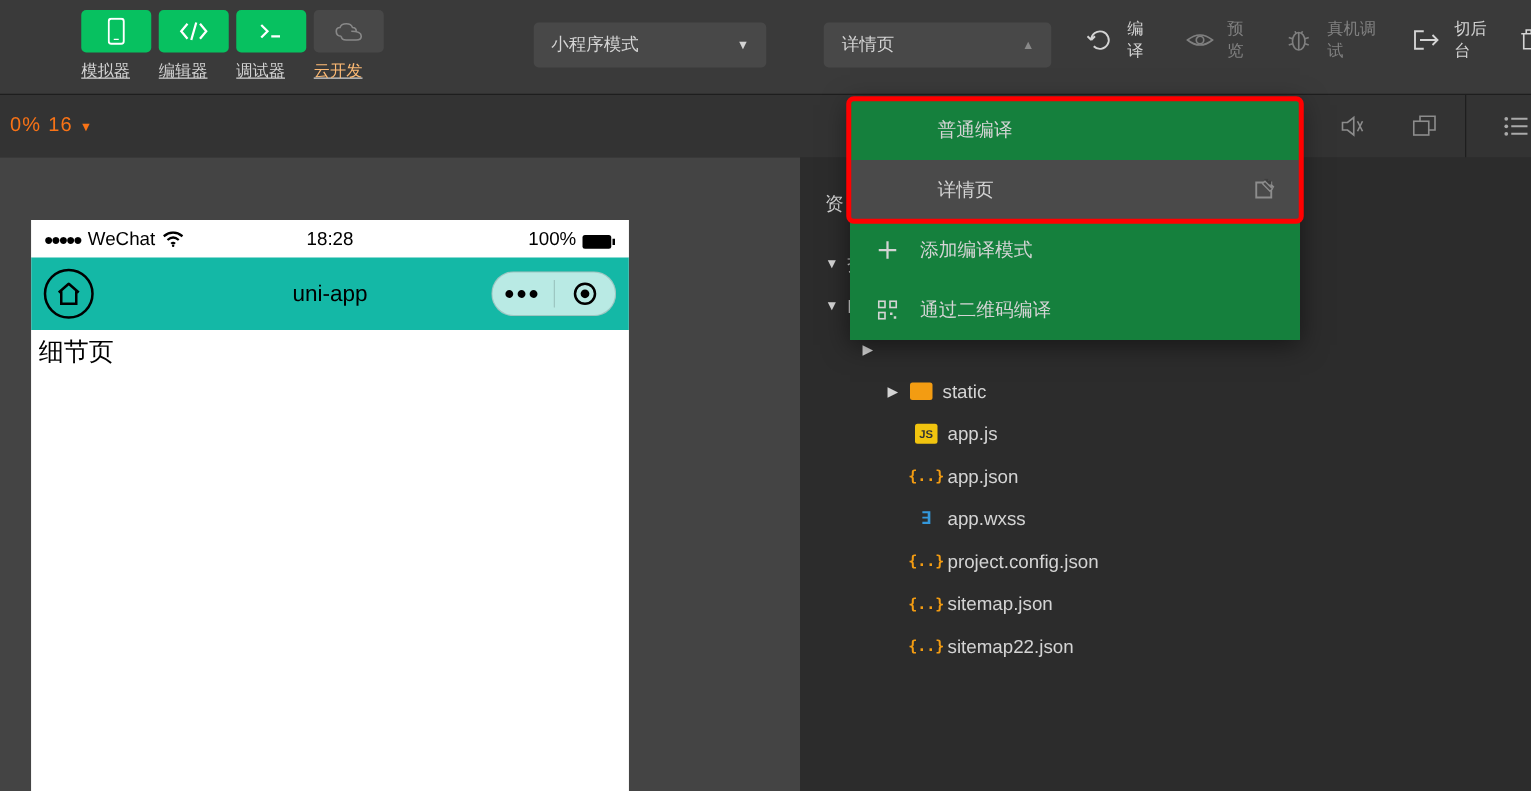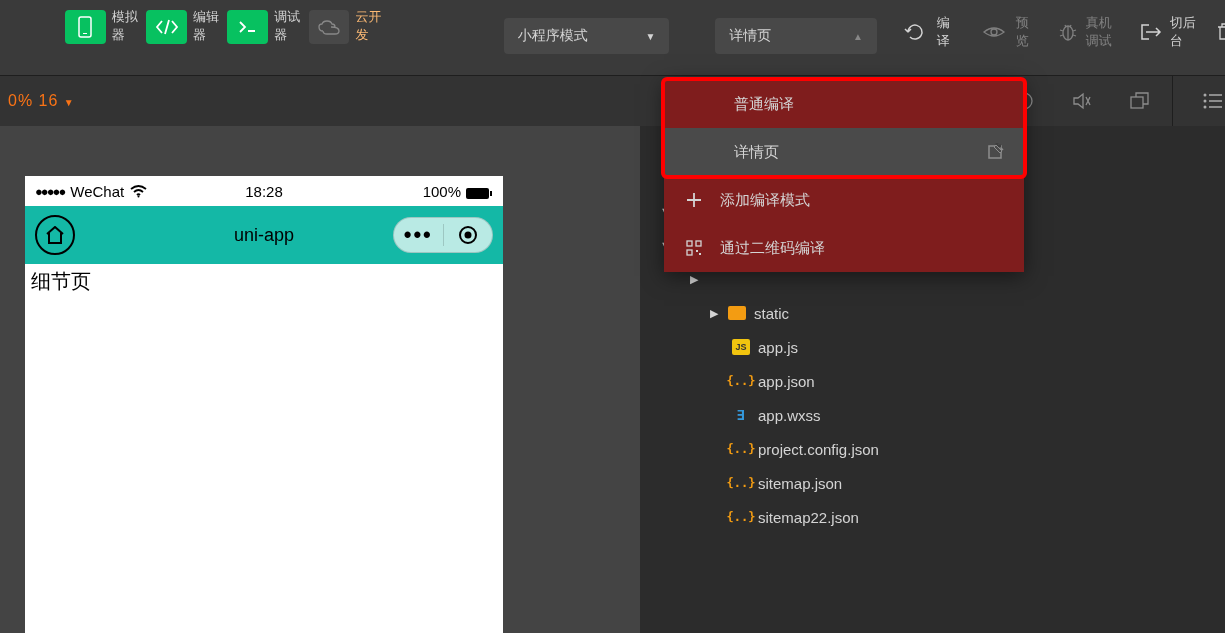--- a/index.html
+++ b/index.html
@@ -1,21 +1,21 @@
 <!DOCTYPE html>
 <html><head>
   <meta charset="utf-8">
   <style>
     * { margin: 0; padding: 0; box-sizing: border-box; font-family: "Microsoft YaHei", sans-serif; }
     body { background: #2c2c2c; width: 1225px; height: 633px; overflow: hidden; color: #d4d4d4; }
     
     
     .top-toolbar { height: 76px; background: #3a3a3a; display: flex; align-items: flex-start; padding-top: 8px; border-bottom: 1px solid #1e1e1e; }
     .tool-group { display: flex; gap: 6px; margin-left: 65px; }
-    .tool-btn { display: flex; align-items: flex-end; gap: 6px; cursor: pointer; }
+    .tool-btn { display: flex; flex-direction: column; align-items: flex-start; gap: 6px; cursor: pointer; text-decoration: underline; }
     .tool-btn .icon-box { width: 56px; height: 34px; border-radius: 4px; display: flex; align-items: center; justify-content: center; }
     .tool-btn.green .icon-box { background: #07c160; }
     .tool-btn.disabled .icon-box { background: #484848; }
     .tool-btn .label { font-size: 13px; color: #d4d4d4; }
     .tool-btn.disabled .label { color: #fdba74; }
     
     .dropdown-select { margin-left: 120px; margin-top: 10px; width: 210px; height: 36px; background: #484848; border-radius: 4px; display: flex; align-items: center; padding: 0 14px; justify-content: space-between; color: #d4d4d4; font-size: 14px; cursor: pointer; }
     .dropdown-select.second { margin-left: 46px; width: 205px; }
     
     .right-tools { display: flex; gap: 2px; margin-left: 12px; }
@@ -67,21 +67,21 @@
     .arrow.right::before { content: "▶"; }
     .folder-icon { width: 18px; height: 14px; border-radius: 2px; }
     .folder-icon.red { background: #e74c3c; }
     .folder-icon.yellow { background: #f39c12; }
     .file-icon { width: 18px; height: 16px; display: flex; align-items: center; justify-content: center; font-size: 9px; font-weight: bold; border-radius: 2px; }
     .file-icon.js { background: #f1c40f; color: #333; }
     .file-icon.json { color: #f39c12; font-family: monospace; font-size: 12px; }
     .file-icon.wxss { color: #3498db; font-family: monospace; font-size: 14px; }
     
     
-    .dropdown-menu { position: absolute; top: 80px; left: 664px; width: 360px; background: #7f1d1d; box-shadow: 0 4px 20px rgba(0,0,0,0.5); z-index: 100; text-align: center; }
+    .dropdown-menu { position: absolute; top: 80px; left: 680px; width: 360px; background: #15803d; box-shadow: 0 4px 20px rgba(0,0,0,0.5); z-index: 100; text-align: center; }
     .highlight-box { position: absolute; top: -3px; left: -3px; width: 366px; height: 102px; border: 4px solid #ff0000; border-radius: 6px; pointer-events: none; z-index: 101; }
     .menu-item { height: 48px; display: flex; align-items: center; padding: 0 20px; font-size: 15px; color: #d4d4d4; cursor: pointer; gap: 16px; }
     .menu-item:hover, .menu-item.hover { background: #4a4a4a; }
     .menu-item .edit-icon { margin-left: auto; opacity: 0.7; }
     .menu-item.indent { padding-left: 70px; }
     .menu-icon { width: 20px; height: 20px; display: flex; align-items: center; justify-content: center; }
     
     svg { display: block; }
   </style>
 </head>

